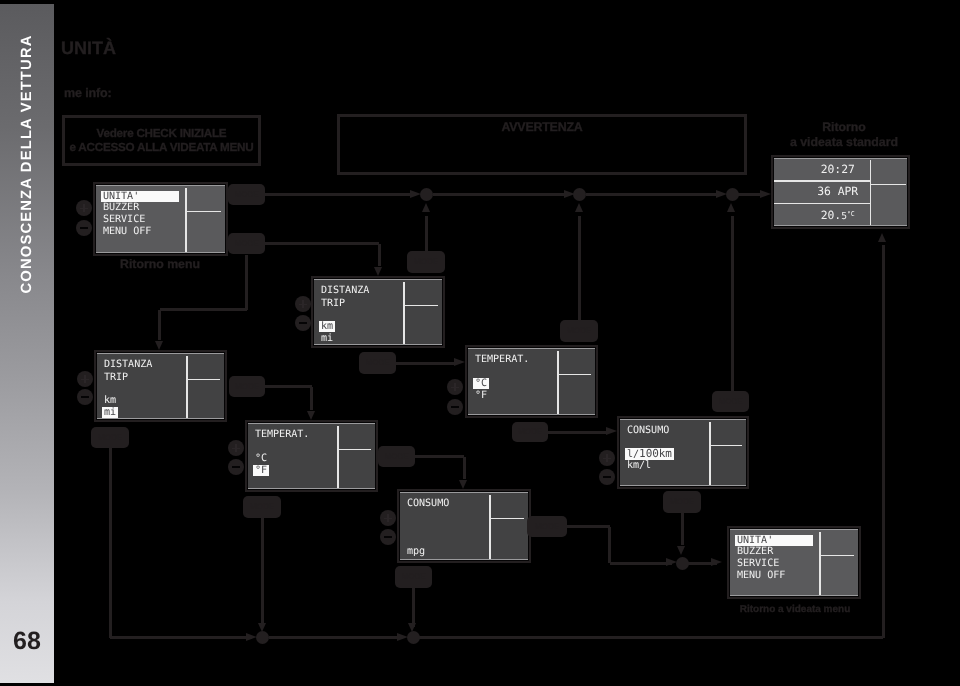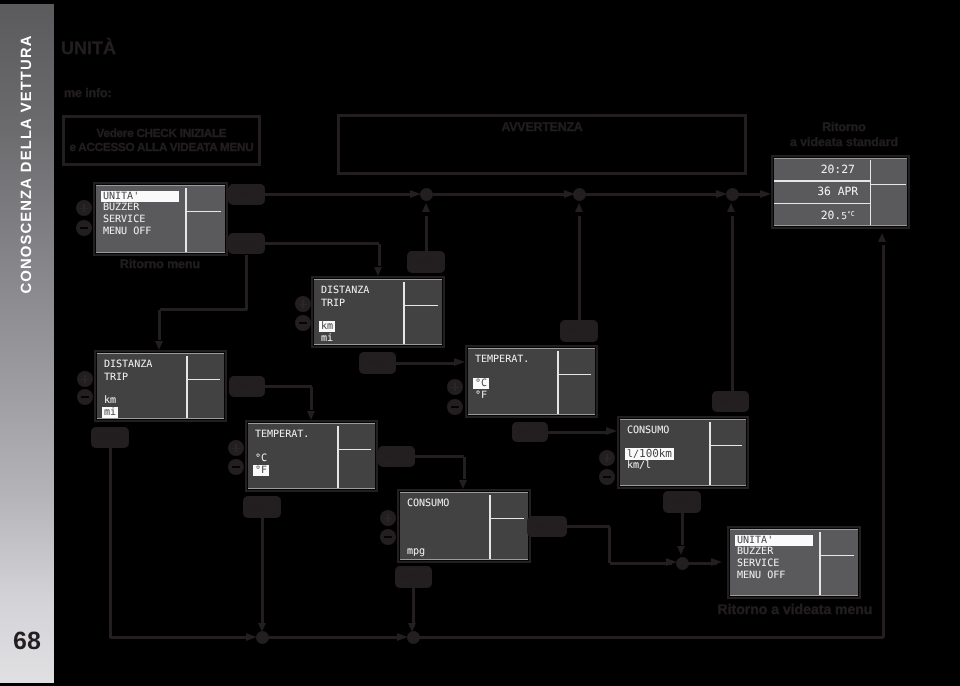--- a/index.html
+++ b/index.html
@@ -80,21 +80,21 @@
   .warnbox{left:337px;top:114px;width:410px;height:61px;}
   .warnbox .ftext{font-size:12.4px;line-height:12px;position:absolute;width:100%;letter-spacing:-0.2px;}
   .wb0{top:4px;}
   .wb1{top:18px;}
   .wb2{top:33px;}
   .wb3{top:48px;}
 
   .cap-videata{left:60px;top:258px;width:200px;font-size:12.3px;line-height:13px;}
   .cap-std1{left:784px;top:121px;width:120px;font-size:12.3px;line-height:13px;}
   .cap-std2{left:784px;top:136px;width:120px;font-size:12.3px;line-height:13px;}
-  .cap-menu{left:715px;top:603px;width:160px;font-size:14px;line-height:13px;}
+  .cap-menu{left:715px;top:603px;width:160px;font-size:10px;line-height:13px;}
   #watermark{position:absolute;left:649px;top:648px;color:#58585a;font-size:27px;
              font-family:"Liberation Sans",sans-serif;letter-spacing:-0.3px;}
 </style>
 </head>
 <body>
 
 <div id="page">
   <div id="sidebar">
     <div id="sidebar-label">CONOSCENZA DELLA VETTURA</div>
     <div id="page-number">68</div>

